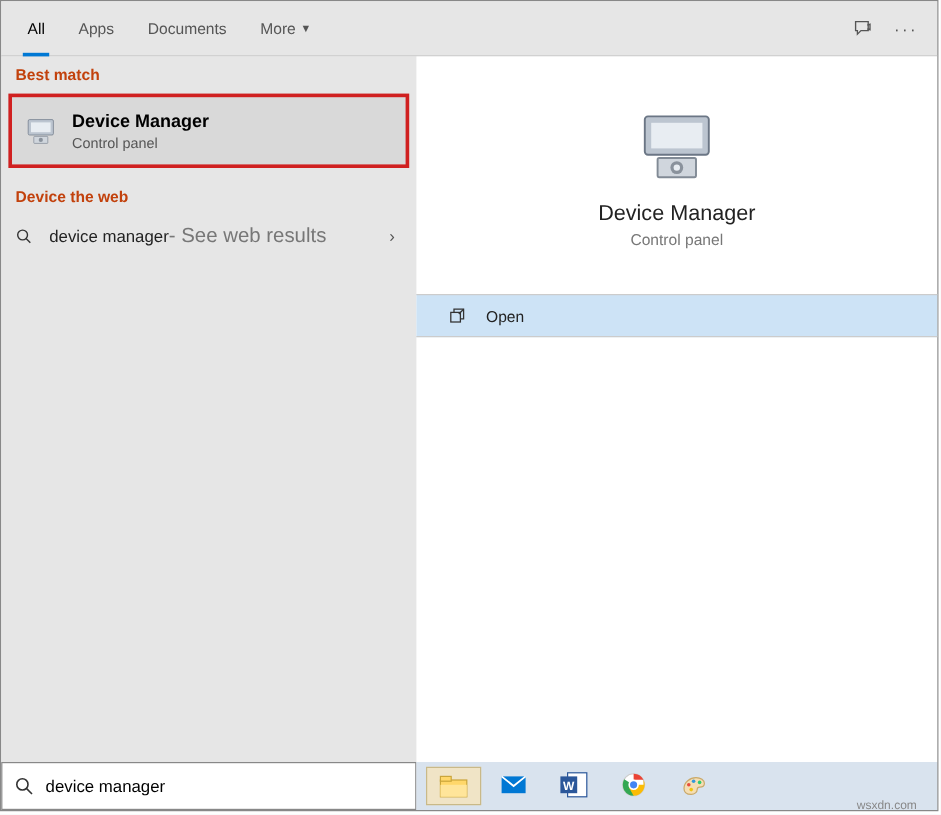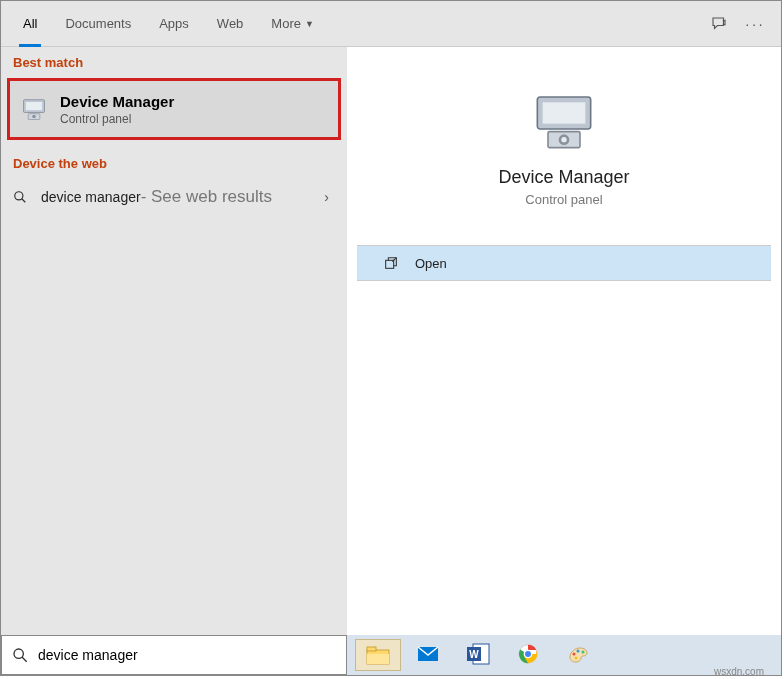--- a/index.html
+++ b/index.html
@@ -32,21 +32,21 @@
 .web-row .hint { color: #777; font-size: 17px; }
 .web-row .spacer { flex: 1; }
 .web-row .chev { color: #555; font-size: 14px; margin-right: 6px;}
 
 .right { flex: 1; background: #fff; position: relative; padding-top: 24px; }
 .preview-card { margin: 0 18px; background: #fff; text-align: center; padding: 18px 0 26px; }
 .preview-icon { width: 64px; height: 64px; margin: 0 auto 14px; }
 .preview-title { font-size: 18px; font-weight: 400; color: #222; }
 .preview-sub { font-size: 13px; color: #777; margin-top: 4px; }
 
-.open-row { margin: 12px 10px 0; border-top: 1px solid #ccc; border-bottom: 1px solid #ccc; background: #cde3f6; display: flex; align-items: center; height: 36px; padding: 0 26px; cursor: pointer; }
+.open-row { margin: 12px 0 0; border-top: 1px solid #ccc; border-bottom: 1px solid #ccc; background: #cde3f6; display: flex; align-items: center; height: 36px; padding: 0 26px; cursor: pointer; }
 .open-row .open-ic { width: 18px; margin-right: 14px; color: #333; }
 .open-row .label { font-size: 13px; color: #222; }
 
 .search-bar { position: absolute; left: 0; bottom: 0; width: 346px; height: 40px; background: #fff; border: 1px solid #888; display: flex; align-items: center; padding: 0 10px; }
 .search-bar .mag { color: #333; margin-right: 10px; }
 .search-bar input { border: none; outline: none; font-size: 14px; flex: 1; background: transparent; }
 
 .taskbar { position: absolute; right: 0; bottom: 0; left: 346px; height: 40px; background: #d9e3ee; display: flex; align-items: center; padding: 0 6px; }
 .tb-item { width: 46px; height: 32px; margin: 0 2px; display: flex; align-items: center; justify-content: center; cursor: pointer; border-bottom: 2px solid transparent; }
 .tb-item.active { background: #f0e4c6; border: 1px solid #c9b988; }
@@ -55,23 +55,22 @@
 
 svg { display: block; }
 </style>
 </head>
 <body>
 
 <div class="search-panel">
 
   <div class="tabs">
     <div class="tab active">All</div>
+    <div class="tab">Apps</div>
     <div class="tab">Documents</div>
-    <div class="tab">Apps</div>
-    <div class="tab">Web</div>
     <div class="tab">
       <span>More</span>
       <span class="chev">▼</span>
     </div>
     <div class="tab-spacer"></div>
     <div class="tab-icon">
       <svg width="18" height="18" viewBox="0 0 24 24" fill="none" stroke="#555" stroke-width="1.5">
           <path d="M4 4h14v10H10l-4 4v-4H4z"></path>
           <path d="M17 8l3-1v6l-3-1"></path>
         </svg>

